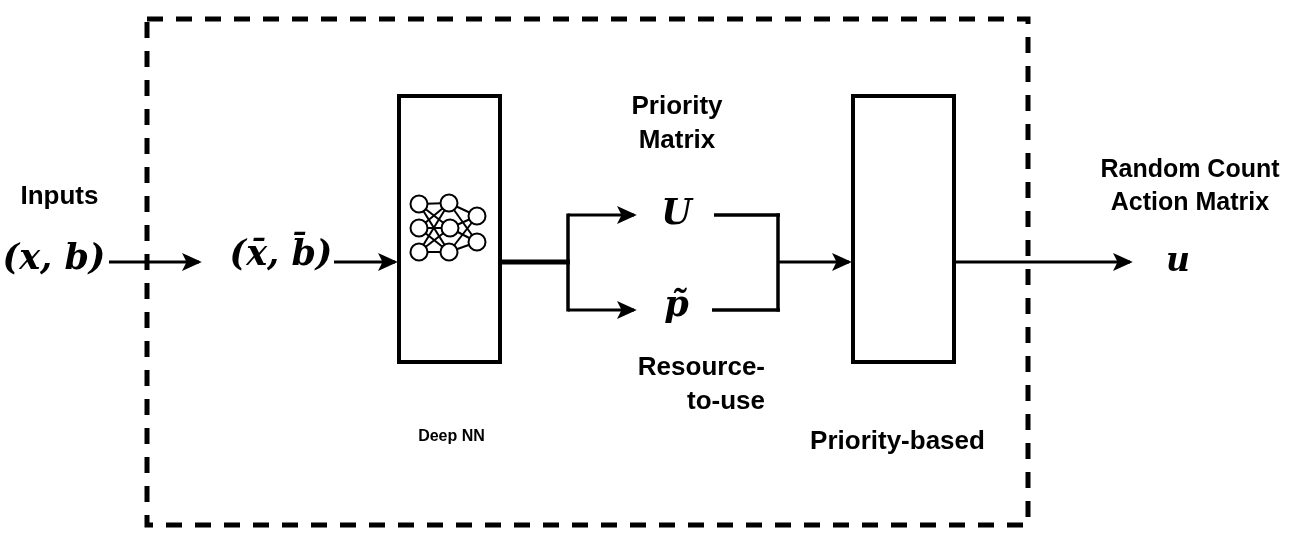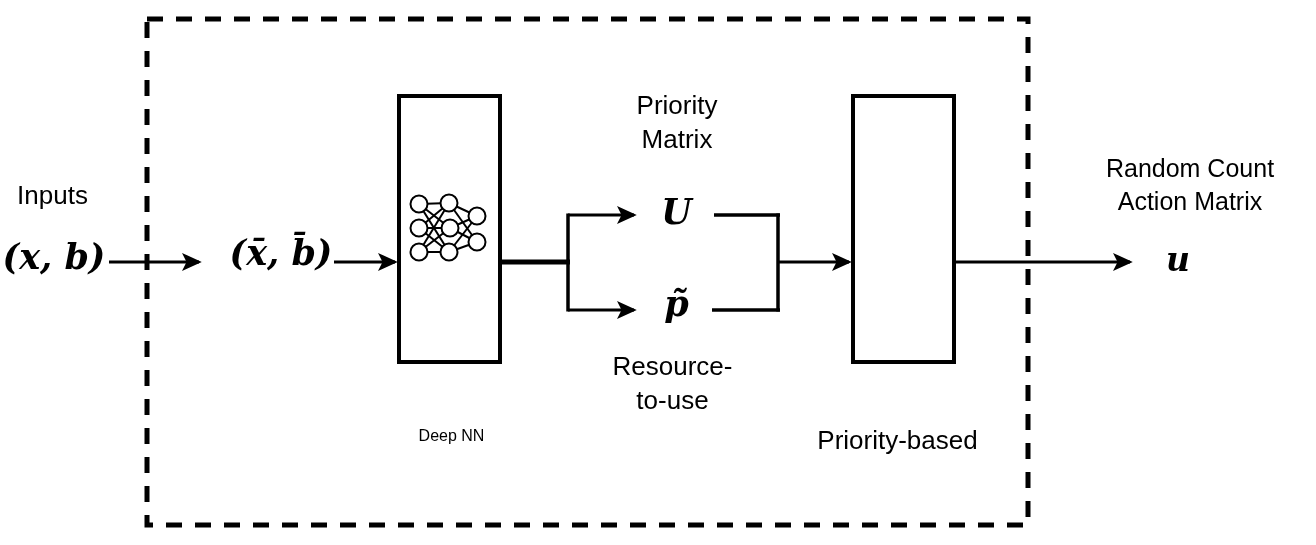--- a/index.html
+++ b/index.html
@@ -17,21 +17,21 @@
     overflow: hidden;
   }
   #diagram-svg {
     position: absolute;
     left: 0;
     top: 0;
   }
   .lbl {
     position: absolute;
     text-align: center;
-    font-weight: normal;
+    font-weight: bold;
     color: #000;
     white-space: nowrap;
   }
   .caption {
     font-size: 26px;
     line-height: 1.32;
     letter-spacing: 0px;
   }
   .caption-sm {
     font-size: 25px;
@@ -103,36 +103,36 @@
     <line x1="714" y1="215" x2="780" y2="215" stroke="#000" stroke-width="3.5"></line>
     <line x1="712" y1="310" x2="780" y2="310" stroke="#000" stroke-width="3.5"></line>
     <line x1="778" y1="213.5" x2="778" y2="311.5" stroke="#000" stroke-width="3.5"></line>
     <line x1="778" y1="262" x2="849" y2="262" stroke="#000" stroke-width="3" marker-end="url(#arrow)"></line>
 
     <rect x="853" y="96" width="101" height="266" fill="#fff" stroke="#000" stroke-width="4"></rect>
 
     <line x1="954" y1="262" x2="1130" y2="262" stroke="#000" stroke-width="3" marker-end="url(#arrow)"></line>
   </svg>
 
-  <div class="lbl caption" style="left:0px; top:178px; width:105px;">Inputs</div>
+  <div class="lbl caption" style="left:0px; top:178px; width:105px;padding-left:7px;">Inputs</div>
 
   <div class="lbl math math-xl" style="left:-2px; top:236px; width:112px;">(x, b)</div>
 
   <div class="lbl math math-xl" style="left:216px; top:232px; width:130px;">(x̄, b̄)</div>
 
   <div class="lbl caption" style="left:597px; top:88px; width:160px;">
     <div>Priority</div>
     <div>Matrix</div>
   </div>
 
   <div class="lbl math math-xl" style="left:654px; top:191px; width:45px;">U</div>
 
   <div class="lbl math math-xl" style="left:654px; top:283px; width:45px;">p̃</div>
 
-  <div class="lbl caption" style="left:580px; top:349px; width:185px;">
+  <div class="lbl caption" style="left:580px; top:349px; width:185px;text-align:right;">
     <div>Resource-</div>
     <div>to-use</div>
   </div>
 
   <div class="lbl caption" style="left:379px; top:425px; width:145px; font-size:16px;">Deep NN</div>
 
   <div class="lbl caption" style="left:785px; top:407px; width:225px;margin-top:16px;">
     <div>Priority-based</div>
   </div>
 

